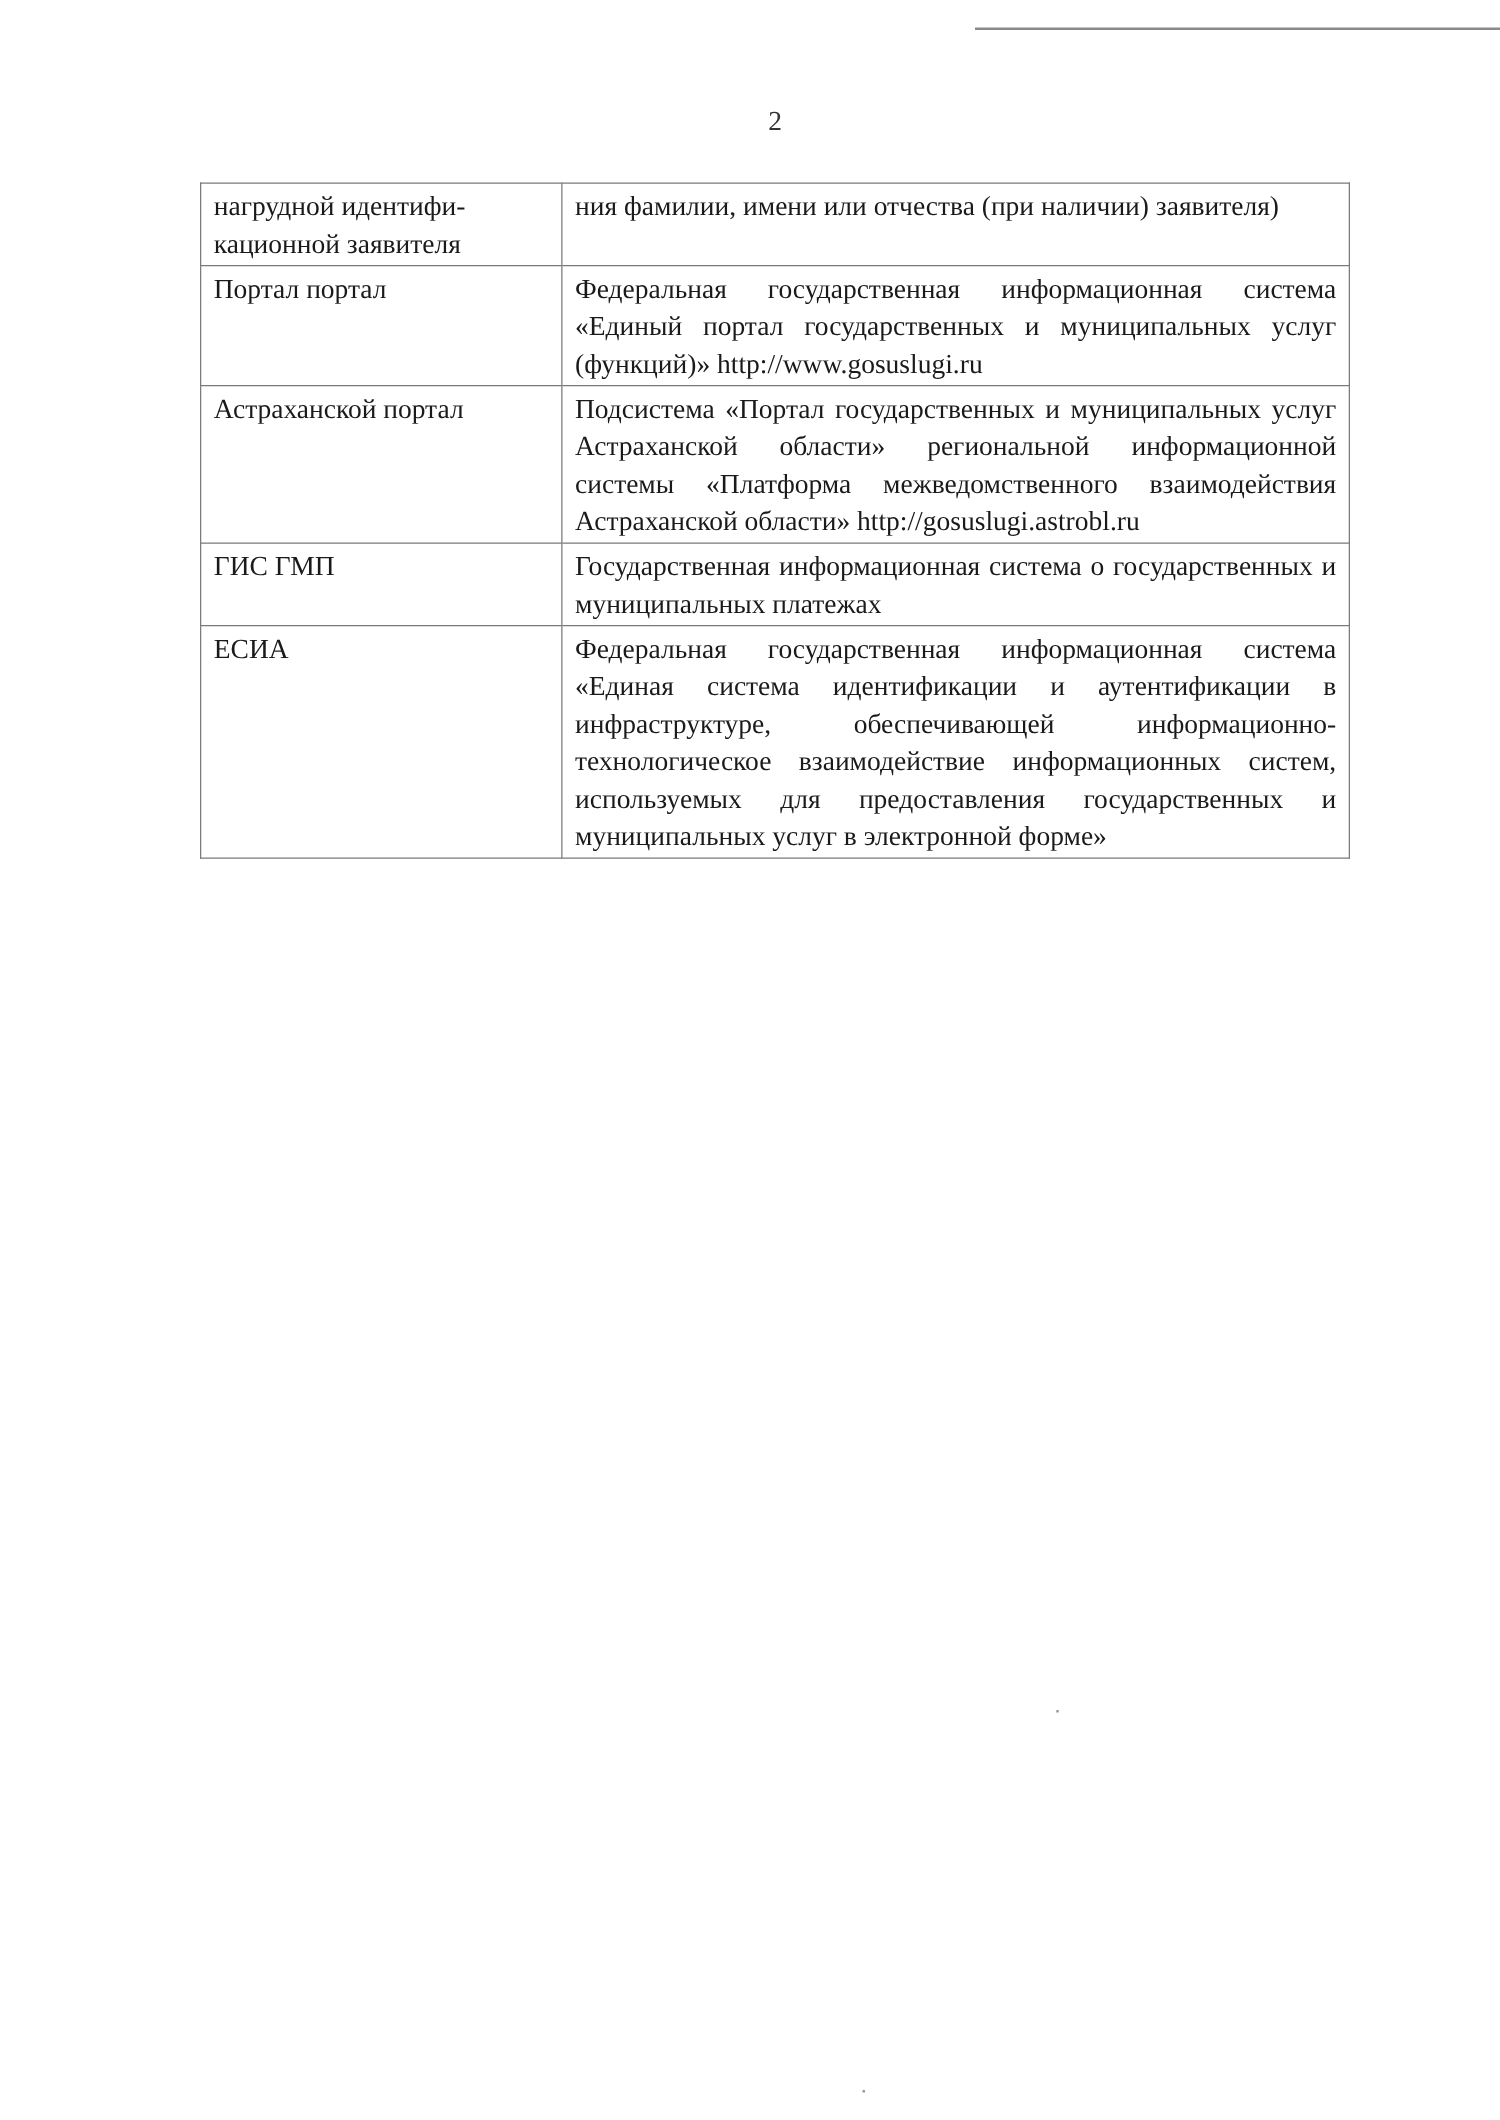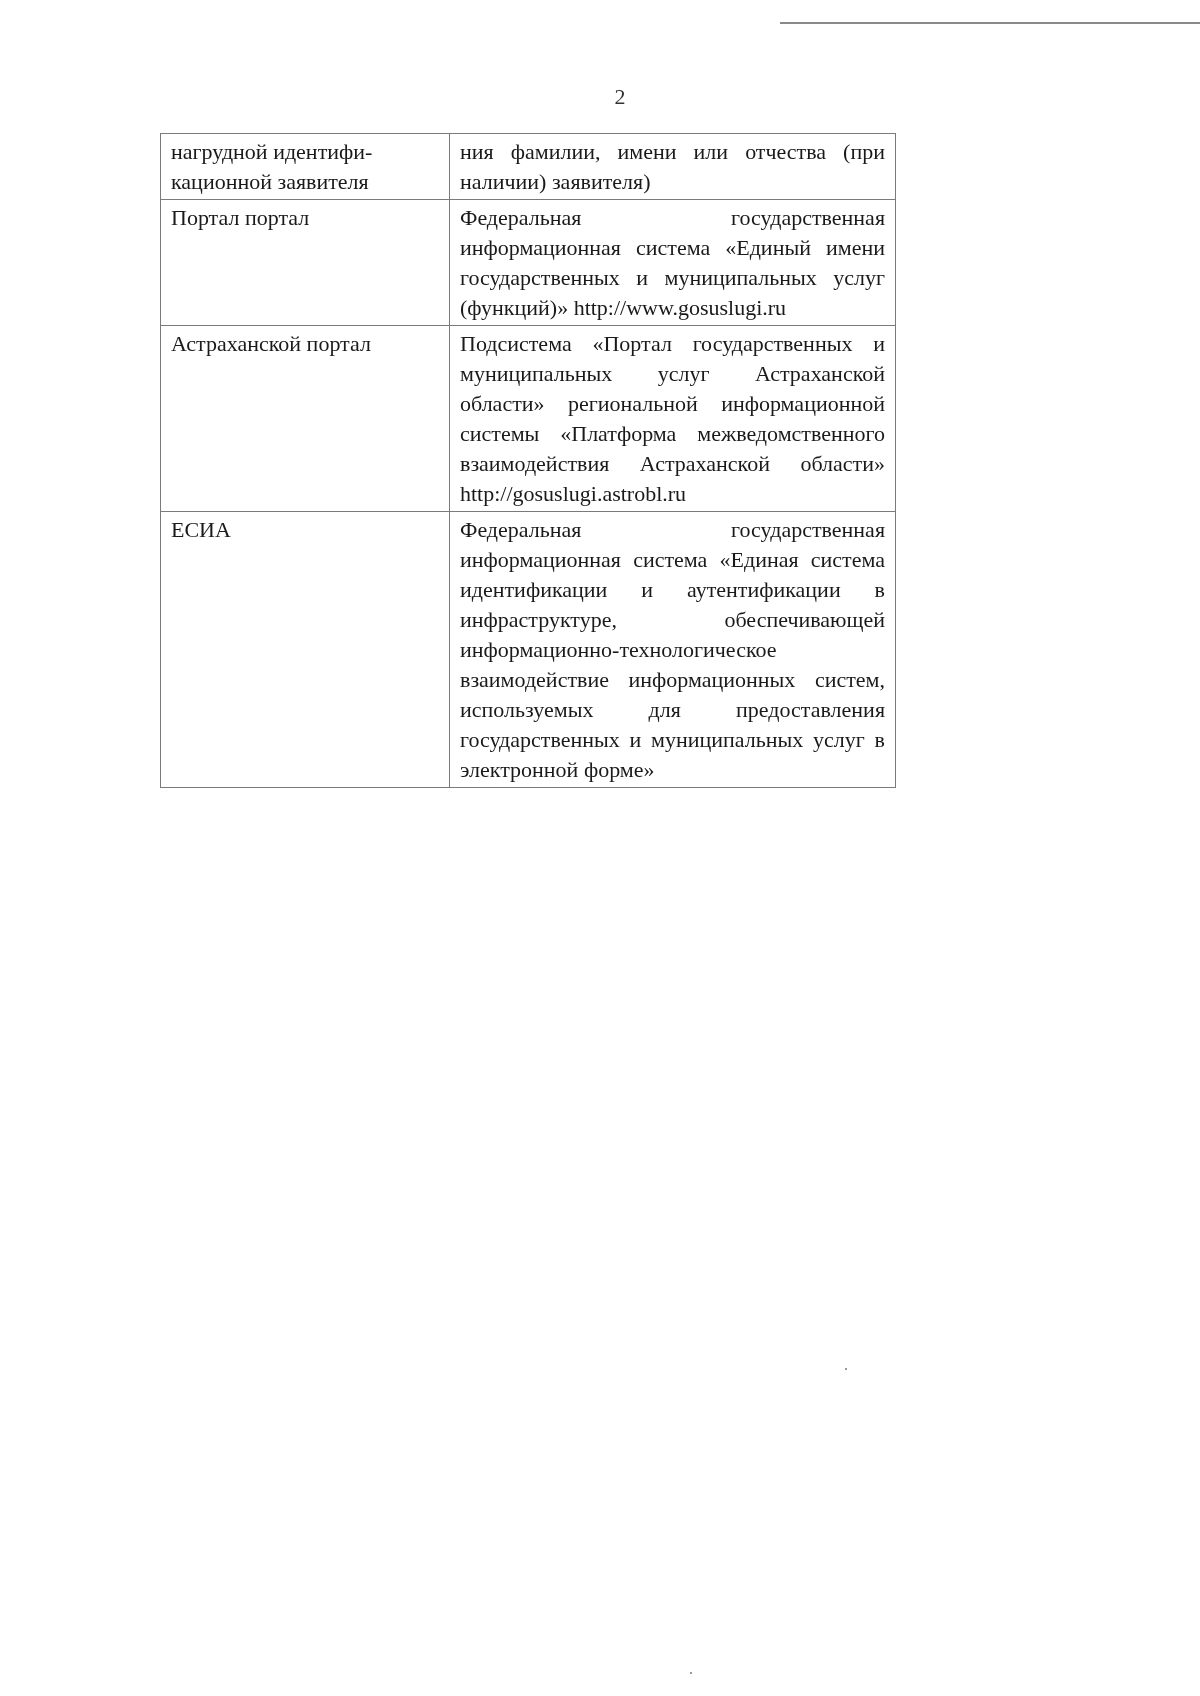--- a/index.html
+++ b/index.html
@@ -1,45 +1,49 @@
 <!DOCTYPE html>
 <html><head>
   <meta charset="utf-8">
   <style>
     html, body { margin: 0; padding: 0; background: #ffffff; }
     body { width: 1200px; height: 1696px; position: relative; overflow: hidden;
       font-family: "Liberation Serif", "DejaVu Serif", serif; color: #1a1a1a; }
     .top-rule { position: absolute; top: 22px; left: 780px; width: 420px; height: 2px; background: #8a8a8a; }
     .page-number { position: absolute; top: 84px; left: 0; width: 1240px; text-align: center; font-size: 22px; color: #333; }
-    table.glossary { position: absolute; top: 133px; left: 160px; width: 736px; border-collapse: collapse; table-layout: fixed; }
+    table.glossary { position: absolute; top: 146px; left: 160px; width: 920px; border-collapse: collapse; table-layout: fixed; }
     table.glossary td { border: 1.5px solid #7a7a7a; vertical-align: top; font-size: 22px; line-height: 30px; padding: 3px 10px 2px 10px; }
     td.term { width: 268px; padding-left: 6px; }
     td.definition { text-align: justify; hyphens: manual; }
     .speck { position: absolute; width: 2px; height: 2px; background: #999; }
   </style>
 </head>
 <body>
 
 <div class="top-rule"></div>
 
 <div class="page-number">2</div>
 
 <table class="glossary">
   <tbody>
     <tr>
       <td class="term"><span>нагрудной идентифи-</span><br><span>кационной заявителя</span></td>
       <td class="definition">ния фамилии, имени или отчества (при наличии) заявителя)</td>
     </tr>
     <tr>
       <td class="term">Портал портал</td>
-      <td class="definition">Федеральная государственная информационная система «Единый имени государственных и муниципальных услуг (функций)» http://www.gosuslugi.ru</td>
+      <td class="definition">Федеральная государственная информационная система «Единый портал государственных и муниципальных услуг (функций)» http://www.gosuslugi.ru</td>
     </tr>
     <tr>
       <td class="term">Астраханской портал</td>
       <td class="definition">Подсистема «Портал государственных и муниципальных услуг Астраханской области» региональной информационной системы «Платформа межведомственного взаимодействия Астраханской области» http://gosuslugi.astrobl.ru</td>
+    </tr>
+    <tr>
+      <td class="term">ГИС ГМП</td>
+      <td class="definition">Государственная информационная система о государственных и муниципальных платежах</td>
     </tr>
     <tr>
       <td class="term">ЕСИА</td>
       <td class="definition">Федеральная государственная информационная система «Единая система идентификации и аутентификации в инфраструктуре, обеспечивающей информационно-технологическое взаимодействие информационных систем, используемых для предоставления государственных и муниципальных услуг в электронной форме»</td>
     </tr>
   </tbody>
 </table>
 
 <div class="speck" style="top:1368px; left:845px;"></div>
 <div class="speck" style="top:1672px; left:690px;"></div>

